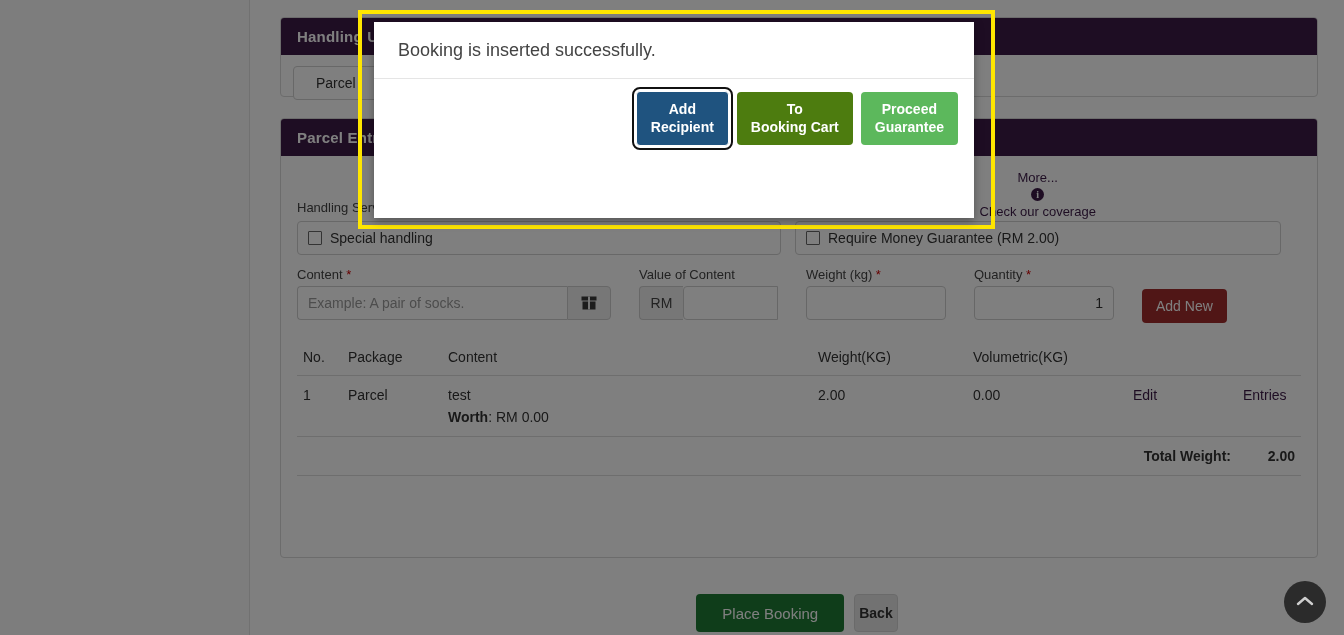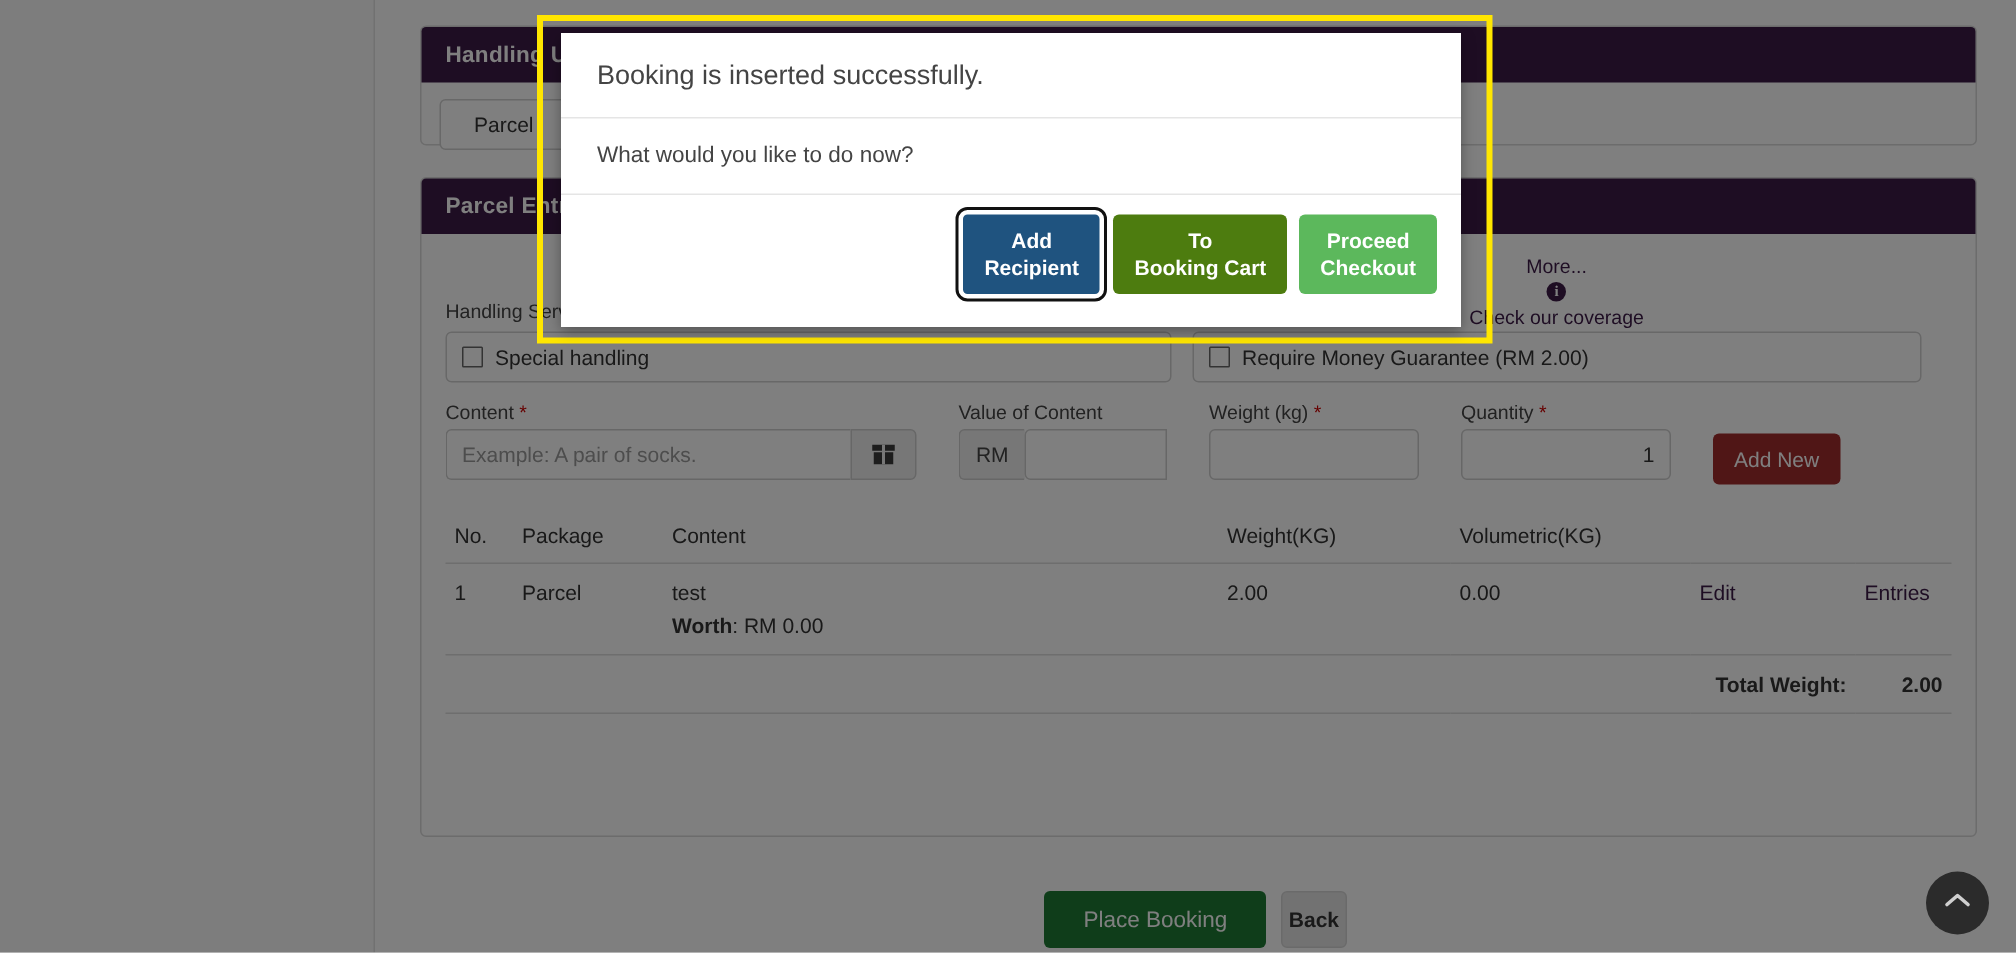--- a/index.html
+++ b/index.html
@@ -439,33 +439,32 @@
 </div>
 
 <div class="overlay"></div>
 
 <div class="highlight-box"></div>
 
 <div class="modal">
   <div class="modal-header">
     <div class="modal-title">Booking is inserted successfully.</div>
   </div>
-  <div class="modal-body">What would you like to do now?</div>
   <div class="modal-footer">
     <button class="mbtn mbtn-primary-dark">
       <span>Add</span><br>
       <span>Recipient</span>
     </button>
     <button class="mbtn mbtn-primary">
       <span>To</span><br>
       <span>Booking Cart</span>
     </button>
     <button class="mbtn mbtn-green">
       <span>Proceed</span><br>
-      <span>Checkout</span>
+      <span>Guarantee</span>
     </button>
   </div>
 </div>
 
 <div class="scroll-top">
   <span>
     <svg width="18" height="12" viewBox="0 0 18 12" aria-hidden="true">
       <path d="M2 9 L9 3 L16 9" stroke="#cfcfcf" stroke-width="2.4" fill="none" stroke-linecap="round" stroke-linejoin="round"></path>
     </svg>
   </span>

